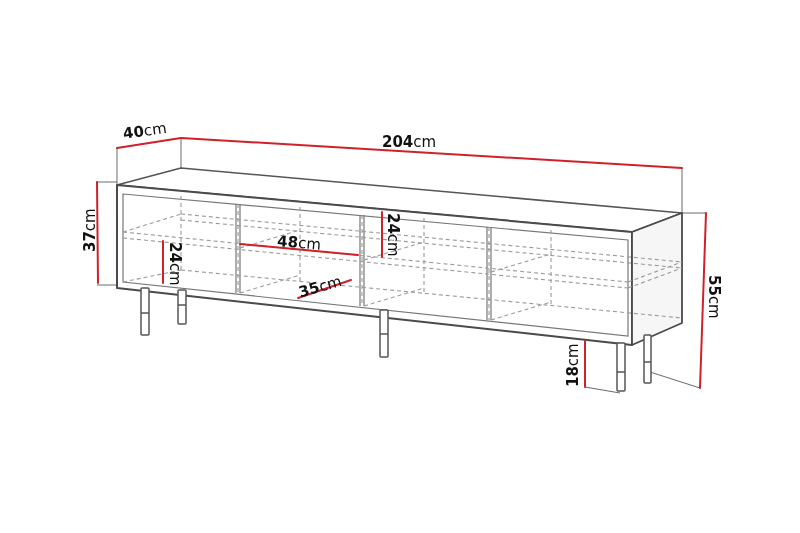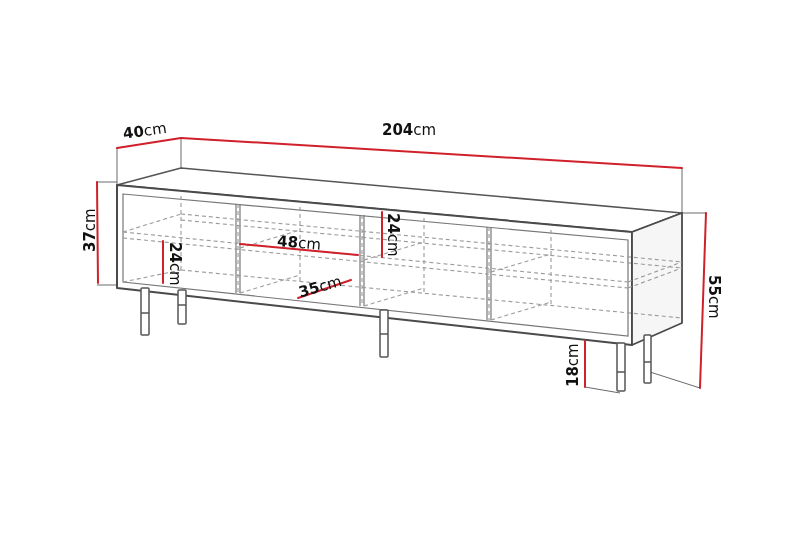--- a/index.html
+++ b/index.html
@@ -110,21 +110,21 @@
     <line x1="706" y1="213" x2="700" y2="388"></line>
 
     <line x1="585" y1="341" x2="585" y2="387"></line>
   </g>
 </svg>
 
 <div class="label" style="left:122px; top:126px; transform: rotate(-8deg); transform-origin:left top;">
   <span class="num">40</span><span class="unit">cm</span>
 </div>
 
-<div class="label" style="left:382px; top:122px;">
+<div class="label" style="left:382px; top:134px;">
   <span class="num">204</span><span class="unit">cm</span>
 </div>
 
 <div class="label rot-ccw" style="left:82px; top:252px;">
   <span class="num">37</span><span class="unit">cm</span>
 </div>
 
 <div class="label rot-cw" style="left:183px; top:242px;">
   <span class="num">24</span><span class="unit">cm</span>
 </div>

